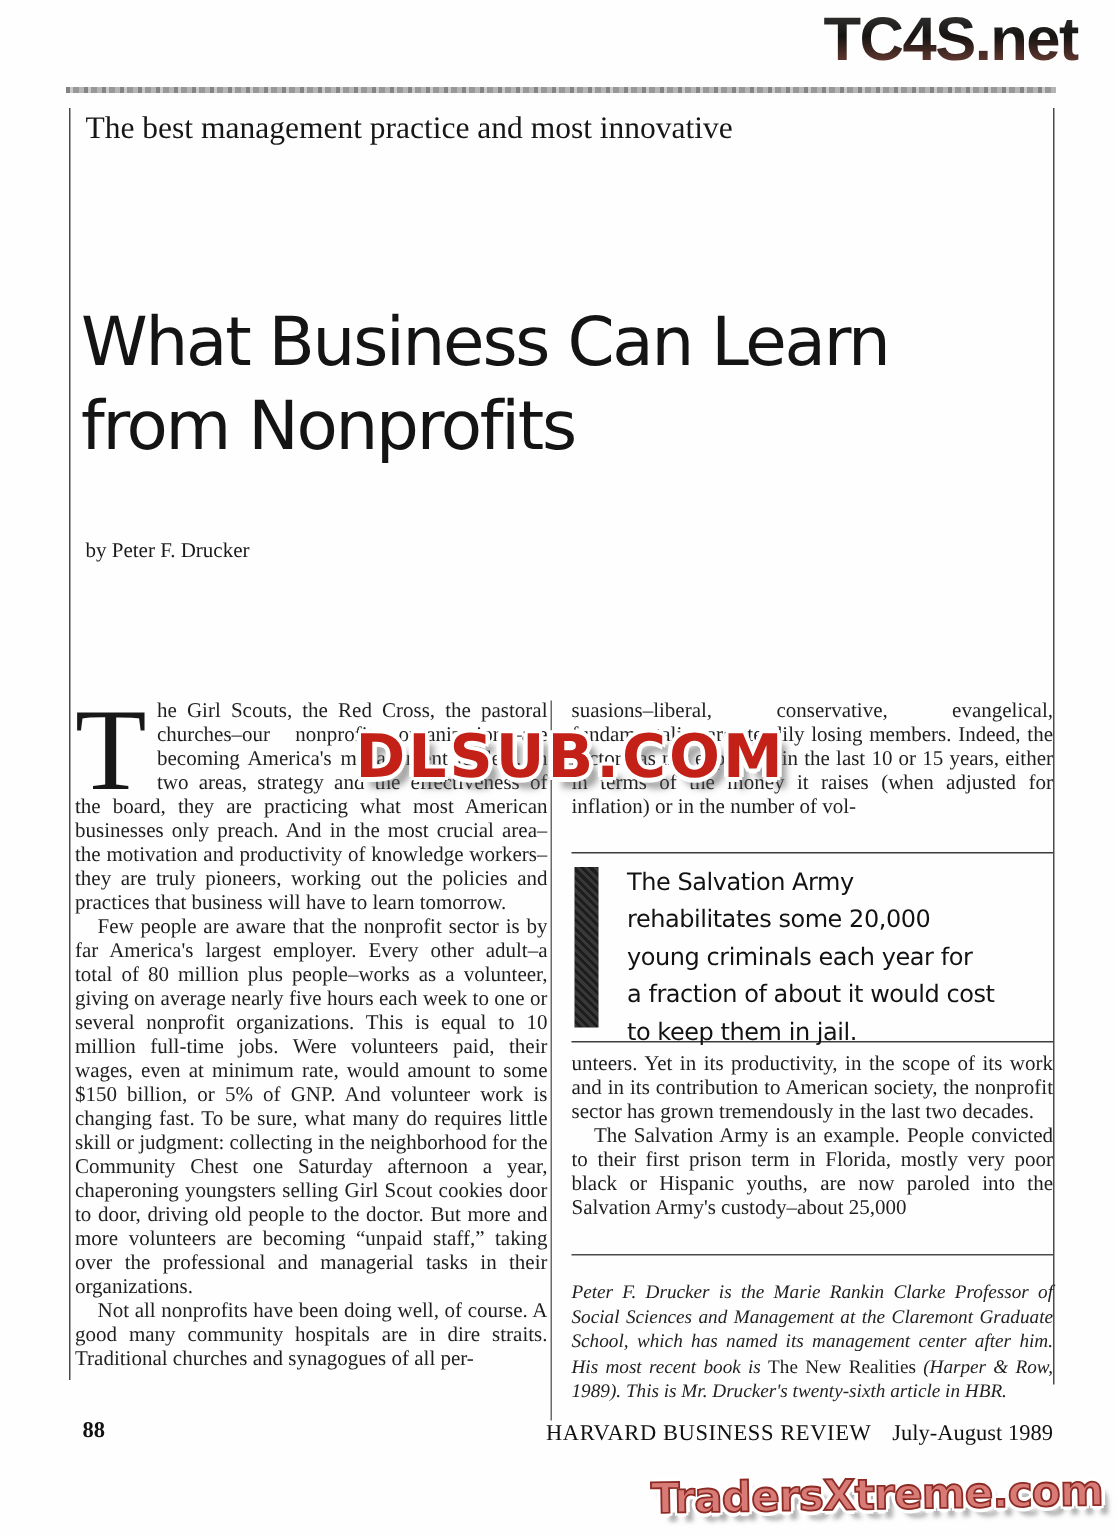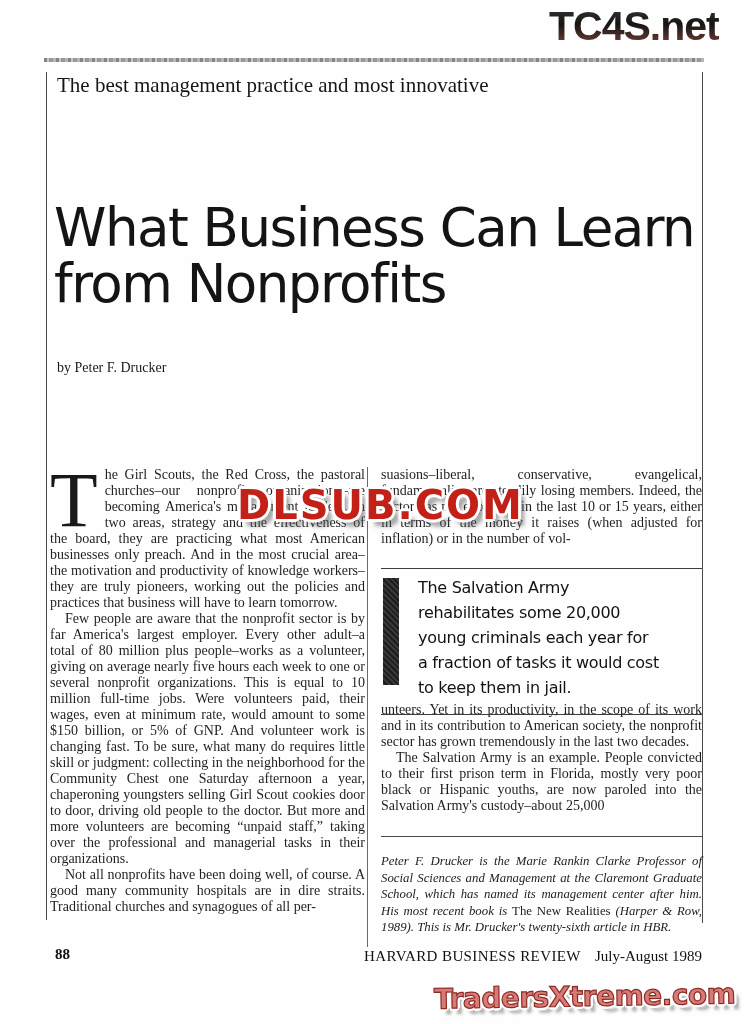--- a/index.html
+++ b/index.html
@@ -13,34 +13,34 @@
   .vrule.left{left:46px;top:72px;height:848px;}
   .vrule.right{left:702px;top:72px;height:851px;}
   .colrule{position:absolute;left:367px;top:467px;width:1px;height:480px;background:#6a6a6a;}
 
   
   .teaser{position:absolute;left:57px;top:72px;width:620px;
     font-size:21px;line-height:27px;color:#161616;}
 
   
   .title{position:absolute;left:54px;top:200px;margin:0;font-family:"DejaVu Sans",sans-serif;
-    font-weight:400;font-size:53px;line-height:56px;letter-spacing:-1.5px;color:#141414;}
+    font-weight:400;font-size:45px;line-height:56px;letter-spacing:-1.5px;color:#141414;}
   .byline{position:absolute;left:57px;top:360px;font-size:14px;color:#1a1a1a;}
 
   
   .col{position:absolute;font-size:14px;line-height:16px;text-align:justify;}
   .col p{margin:0;}
   .col p.ind{text-indent:15px;}
   .col1{left:50px;top:467px;width:315px;height:466px;overflow:hidden;}
   .col2a{left:381px;top:467px;width:321px;height:100px;overflow:hidden;}
   .col2b{left:381px;top:702px;width:321px;height:134px;overflow:hidden;}
   .dropcap{float:left;font-size:78px;line-height:62px;padding:2px 7px 0 0;color:#181818;}
 
   
-  .pullquote{position:absolute;left:381px;top:568px;width:321px;height:147px;
+  .pullquote{position:absolute;left:381px;top:568px;width:321px;height:127px;
     border-top:1px solid #3d3d3d;border-bottom:1px solid #3d3d3d;box-sizing:border-box;}
   .pq-bar{position:absolute;left:2px;top:9px;width:16px;height:107px;background:#1d1d1d;
     background-image:repeating-linear-gradient(45deg,rgba(255,255,255,.12) 0 2px,transparent 2px 4px);}
   .pq-text{position:absolute;left:37px;top:6px;font-family:"DejaVu Sans",sans-serif;
     font-size:16px;line-height:25px;letter-spacing:-0.3px;color:#121212;white-space:nowrap;}
 
   
   .bio{position:absolute;left:381px;top:836px;width:321px;border-top:1px solid #4a4a4a;
     padding-top:16px;font-size:12.8px;line-height:16.5px;text-align:justify;color:#222;}
   .bio .it{font-style:italic;}
@@ -101,21 +101,21 @@
   <div class="col col2a">
     <p>suasions–liberal, conservative, evangelical, fundamentalist–are steadily losing members. Indeed, the sector has not expanded in the last 10 or 15 years, either in terms of the money it raises (when adjusted for inflation) or in the number of vol-</p>
   </div>
 
   <div class="pullquote">
     <div class="pq-bar"></div>
     <div class="pq-text">
       <div>The Salvation Army</div>
       <div>rehabilitates some 20,000</div>
       <div>young criminals each year for</div>
-      <div>a fraction of tasks it would cost</div>
+      <div>a fraction of about it would cost</div>
       <div>to keep them in jail.</div>
     </div>
   </div>
 
   <div class="col col2b">
     <p>unteers. Yet in its productivity, in the scope of its work and in its contribution to American society, the nonprofit sector has grown tremendously in the last two decades.</p>
     <p class="ind">The Salvation Army is an example. People convicted to their first prison term in Florida, mostly very poor black or Hispanic youths, are now paroled into the Salvation Army's custody–about 25,000</p>
   </div>
 
   <div class="bio"><span class="it">Peter F. Drucker is the Marie Rankin Clarke Professor of Social Sciences and Management at the Claremont Graduate School, which has named its management center after him. His most recent book is </span><span class="rm">The New Realities</span><span class="it"> (Harper &amp; Row, 1989). This is Mr. Drucker's twenty-sixth article in HBR.</span></div>

